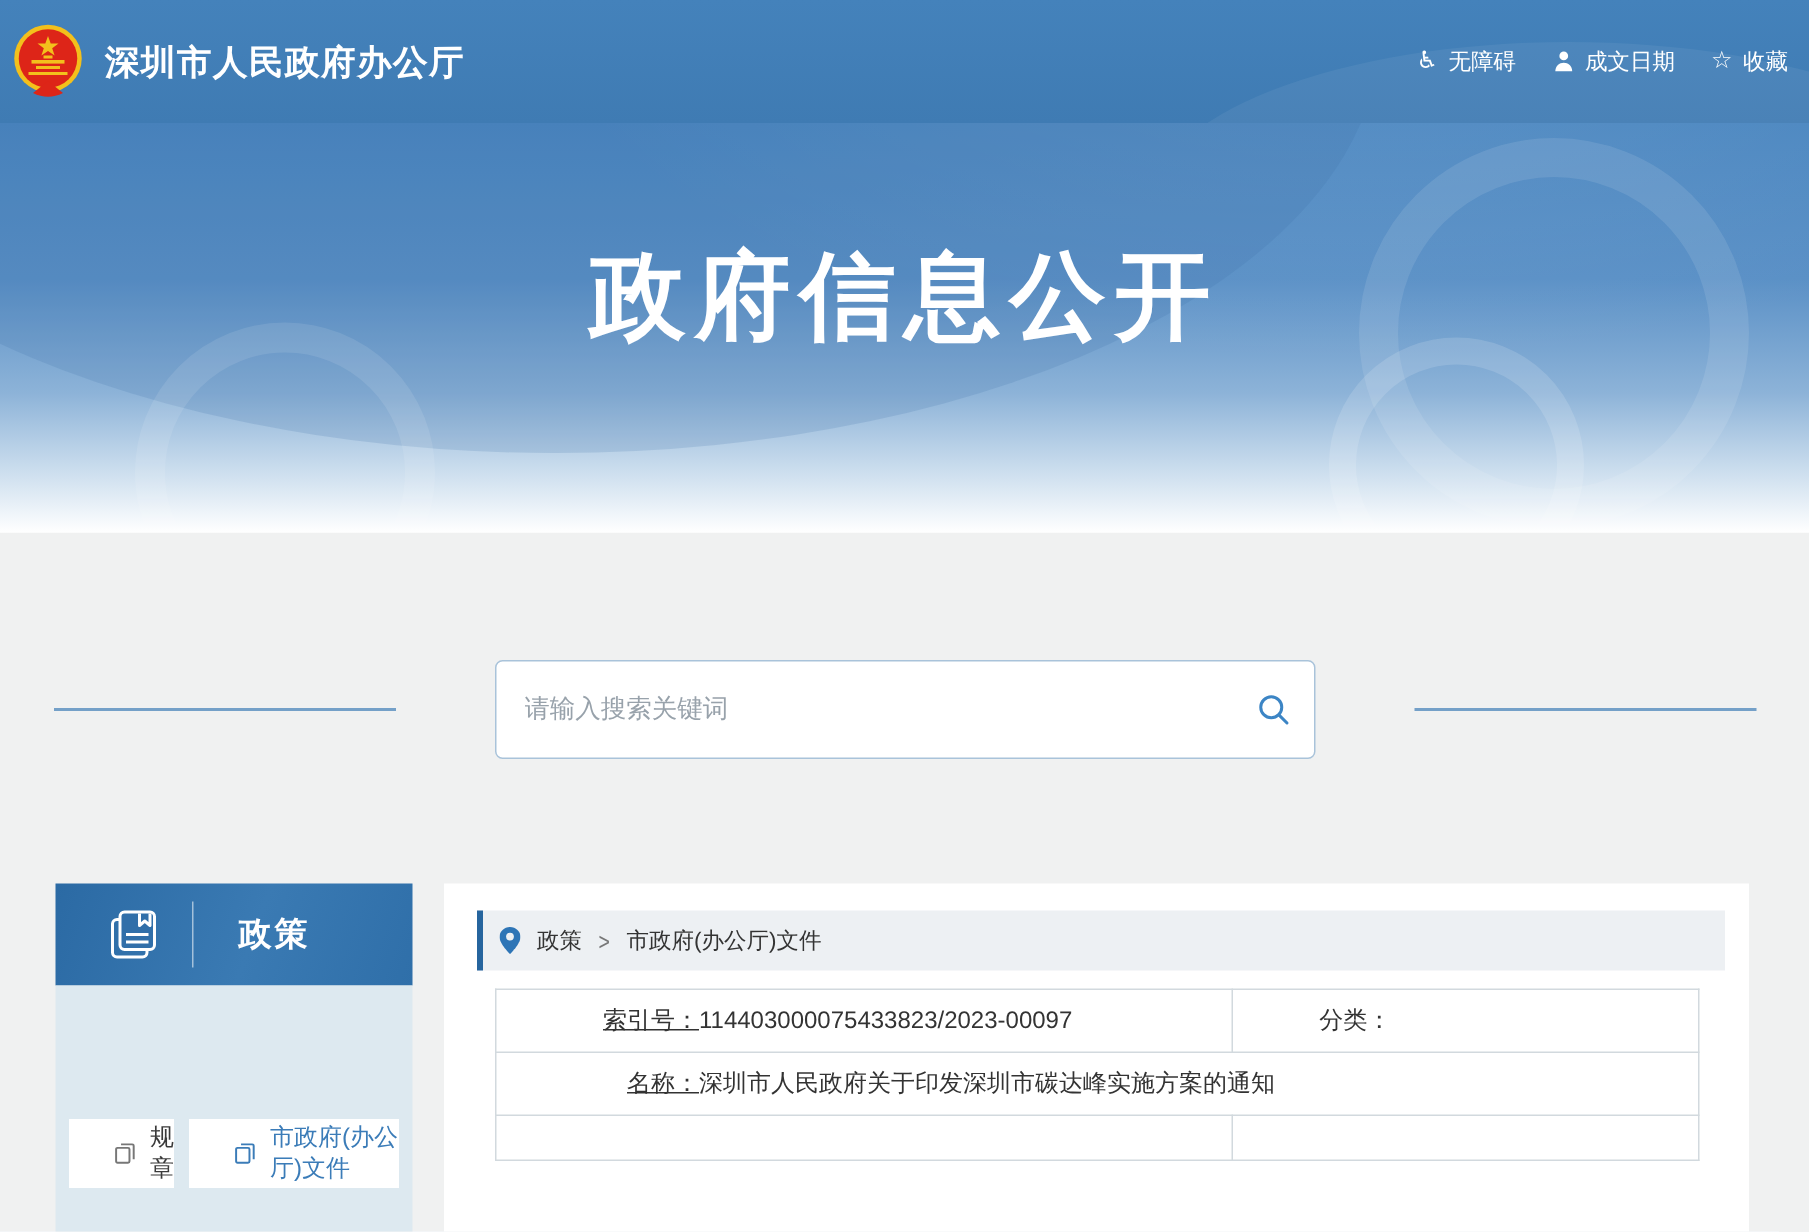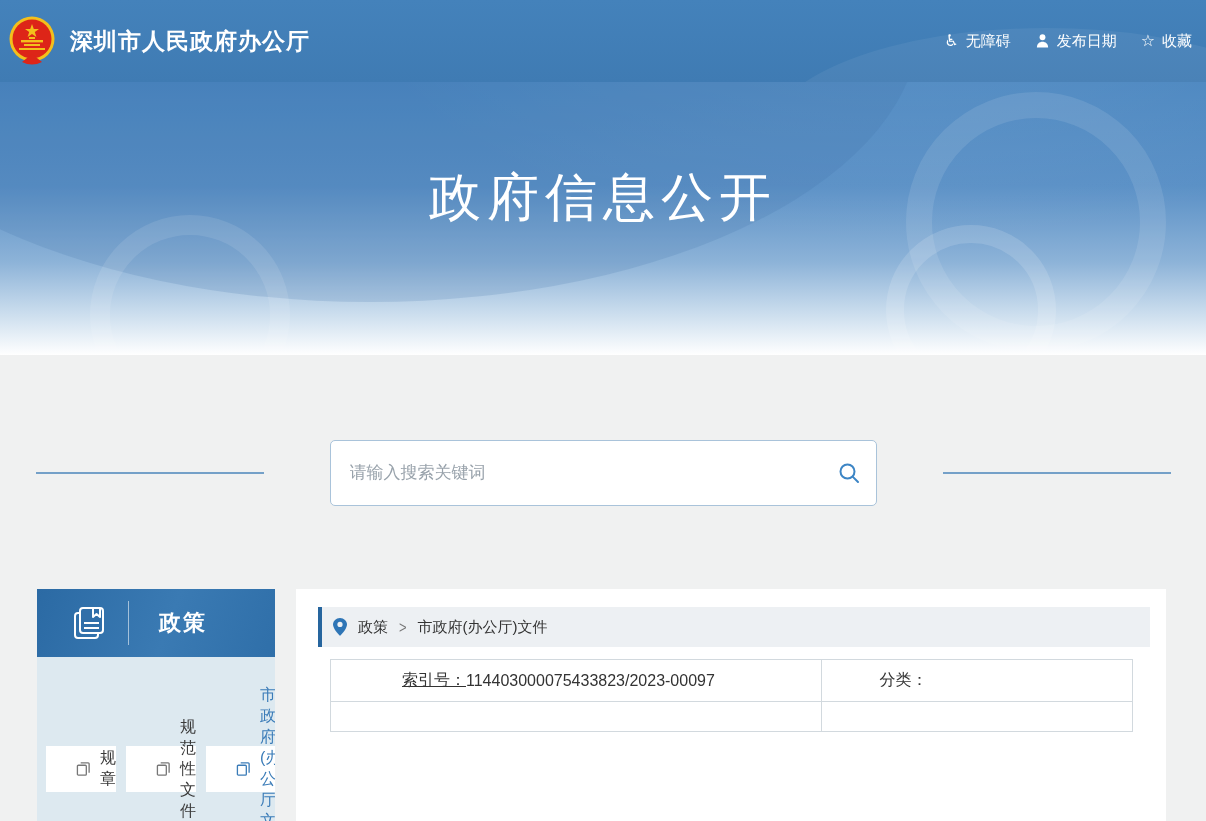--- a/index.html
+++ b/index.html
@@ -27,21 +27,21 @@
       radial-gradient(ellipse 900px 420px at 75% -35%, rgba(255,255,255,.10), rgba(255,255,255,0) 62%),
       linear-gradient(180deg,#4a86c0 0%,#5a90c6 38%,#8db3d8 66%,#cfe0ef 86%,#ffffff 100%); }
   .banner-deco1 { position:absolute; left:-180px; top:-340px; width:1100px; height:560px;
     border-radius:50%; background:rgba(60,110,165,.18); }
   .banner-deco2 { position:absolute; right:40px; top:10px; width:260px; height:260px;
     border-radius:50%; border:26px solid rgba(255,255,255,.10); }
   .banner-deco3 { position:absolute; right:150px; bottom:-40px; width:170px; height:170px;
     border-radius:50%; border:18px solid rgba(255,255,255,.14); }
   .banner-deco4 { position:absolute; left:90px; bottom:-60px; width:200px; height:200px;
     border-radius:50%; border:20px solid rgba(255,255,255,.10); }
-  .banner-title { position:relative; color:#fff; font-size:52px; font-weight:normal;
+  .banner-title { position:relative; color:#fff; font-size:64px; font-weight:bold;
     letter-spacing:6px; margin-top:-42px; }
 
   
   .content { height:466px; background:#f0f1f1; padding-top:85px; }
 
   .search-row { display:flex; align-items:center; justify-content:center; gap:66px; }
   .deco-line { width:228px; height:2px; background:#74a0c8; }
   .search-box { width:547px; height:66px; background:#fff; border:1px solid #a9c3da;
     border-radius:5px; display:flex; align-items:center; padding:0 16px 0 19px; }
   .search-box input { flex:1; border:none; outline:none; font-size:17px; color:#333;
@@ -110,21 +110,21 @@
         <span class="tl-glyph">♿</span>
         <span>无障碍</span>
       </a>
       <a class="top-link">
         <span style="display:flex;">
           <svg width="15" height="16" viewBox="0 0 16 16" fill="#fff">
             <circle cx="8" cy="4" r="3.1"></circle>
             <path d="M2 15 c0-4 2.8-6.2 6-6.2 s6 2.2 6 6.2 z"></path>
           </svg>
         </span>
-        <span>发布日期</span>
+        <span>成文日期</span>
       </a>
       <a class="top-link">
         <span class="tl-glyph">☆</span>
         <span>收藏</span>
       </a>
     </nav>
   </header>
 
   <section class="banner">
     <div class="banner-deco1"></div>
@@ -168,27 +168,20 @@
           <span class="sb-divider"></span>
           <span class="sb-title">政策</span>
         </div>
         <div class="sidebar-list">
           <div class="side-item">
             <svg width="15" height="16" viewBox="0 0 16 16" fill="none" stroke="#777" stroke-width="1.4">
               <rect x="1.5" y="4" width="9.5" height="10.5" rx="1"></rect>
               <path d="M5 1.5 h8 a1 1 0 0 1 1 1 V12"></path>
             </svg>
             <span>规章</span>
-          </div>
-          <div class="side-item">
-            <svg width="15" height="16" viewBox="0 0 16 16" fill="none" stroke="#777" stroke-width="1.4">
-              <rect x="1.5" y="4" width="9.5" height="10.5" rx="1"></rect>
-              <path d="M5 1.5 h8 a1 1 0 0 1 1 1 V12"></path>
-            </svg>
-            <span>规范性文件</span>
           </div>
           <div class="side-item active">
             <svg width="15" height="16" viewBox="0 0 16 16" fill="none" stroke="#3b7cb8" stroke-width="1.4">
               <rect x="1.5" y="4" width="9.5" height="10.5" rx="1"></rect>
               <path d="M5 1.5 h8 a1 1 0 0 1 1 1 V12"></path>
             </svg>
             <span>市政府(办公厅)文件</span>
           </div>
         </div>
       </aside>
@@ -216,20 +209,28 @@
                 <span class="val">114403000075433823/2023-00097</span>
               </div>
             </td>
             <td class="c-right">
               <div class="cell">
                 <span class="lbl-r">分类：</span>
                 <span class="val"></span>
               </div>
             </td>
           </tr>
+          <tr>
+            <td colspan="2">
+              <div class="cell">
+                <span class="lbl">名称：</span>
+                <span class="val">深圳市人民政府关于印发深圳市碳达峰实施方案的通知</span>
+              </div>
+            </td>
+          </tr>
           <tr class="partial">
             <td class="c-left"></td>
             <td class="c-right"></td>
           </tr>
         </tbody>
           </table>
       </main>
 
     </div>
   </section>

